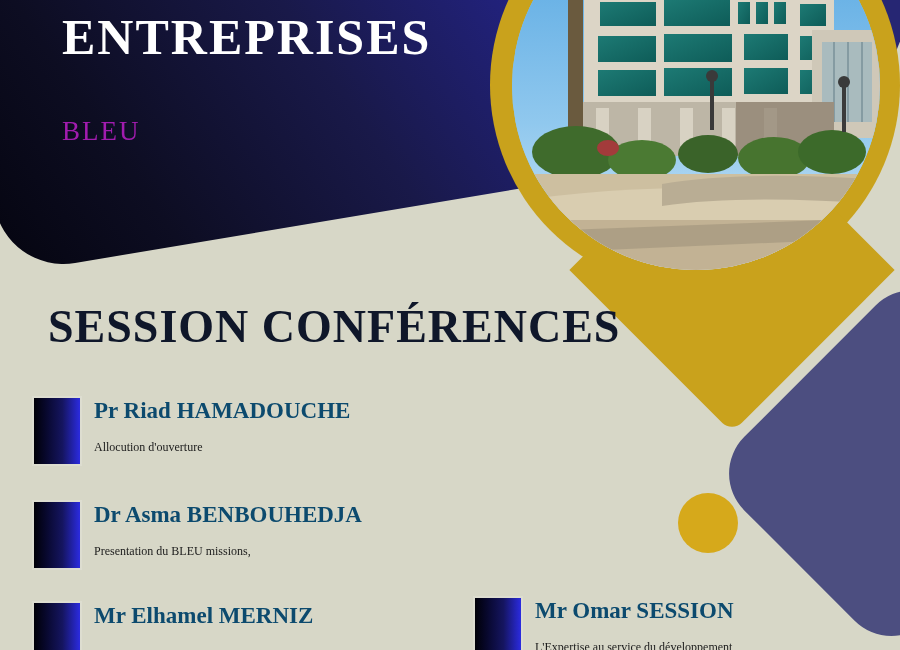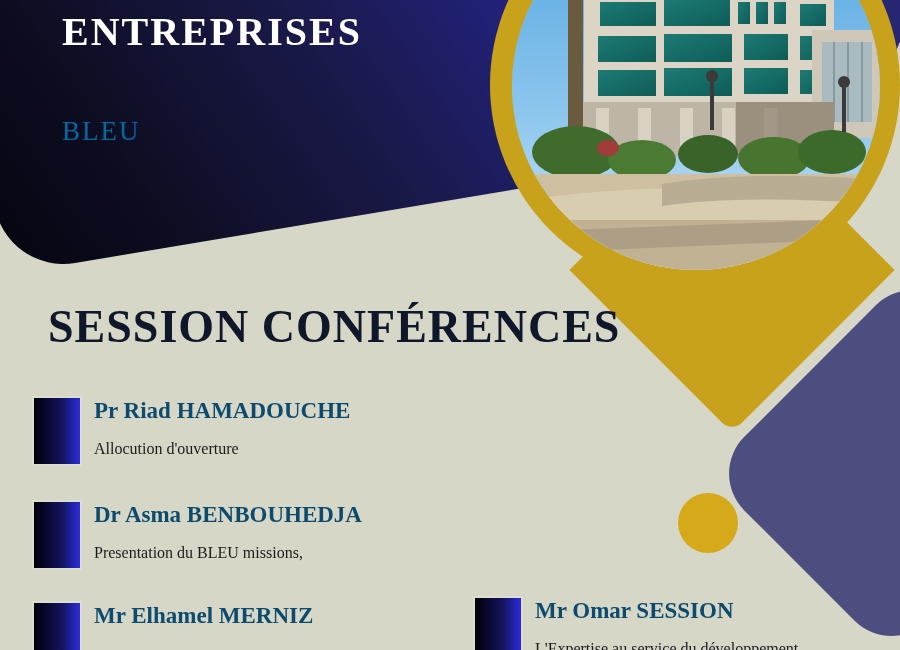--- a/index.html
+++ b/index.html
@@ -97,30 +97,30 @@
     background: #d6a91b;
   }
 
   
 
   .hdr-title {
     position: absolute;
     left: 62px;
     top: 8px;
     color: #ffffff;
-    font-size: 40px;
+    font-size: 50px;
     font-weight: bold;
     letter-spacing: 2px;
     white-space: nowrap;
   }
   .hdr-sub {
     position: absolute;
     left: 62px;
     top: 116px;
-    color: #0369a1;
+    color: #a21caf;
     font-size: 27px;
     letter-spacing: 2px;
     white-space: nowrap;
   }
 
   .section-title {
     position: absolute;
     left: 48px;
     top: 300px;
     color: #0f172a;
@@ -149,21 +149,21 @@
     color: #0c4a6e;
     font-size: 23px;
     font-weight: bold;
     white-space: nowrap;
   }
   .sp-role {
     position: absolute;
     left: 62px;
     top: 44px;
     color: #1b1b1b;
-    font-size: 16px;
+    font-size: 12px;
     white-space: nowrap;
   }
 
   #sp0 { left: 32px; top: 396px; }
   #sp1 { left: 32px; top: 500px; }
   #sp2 { left: 32px; top: 601px; }
   #sp3 { left: 473px; top: 596px; }
 </style>
 </head>
 <body>

